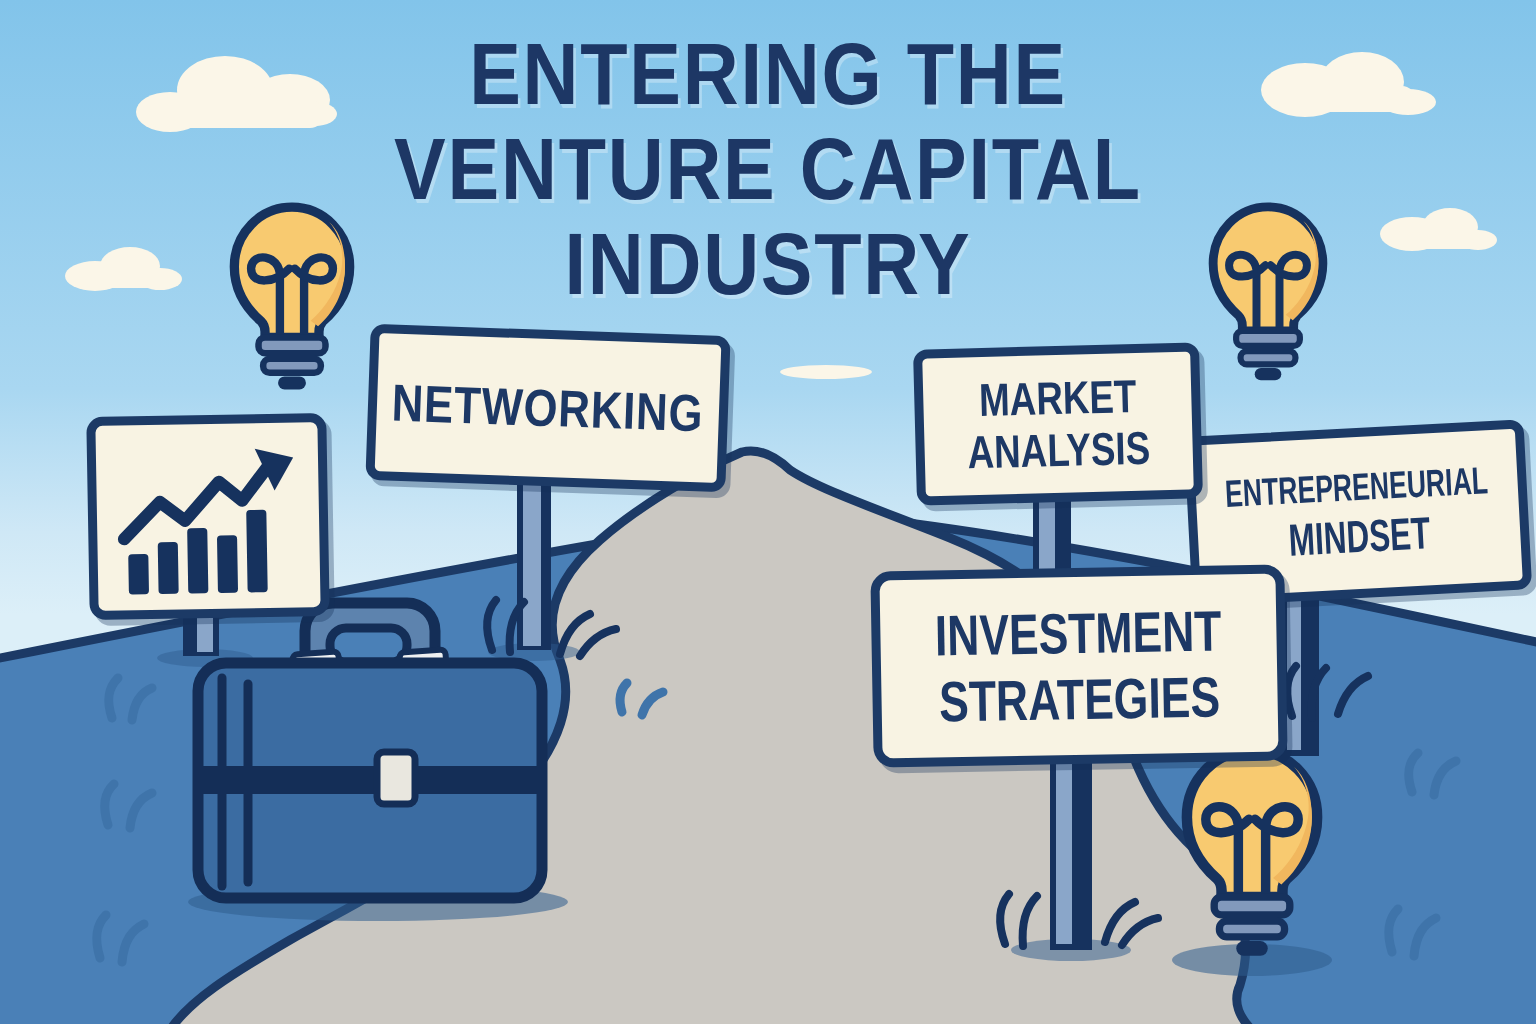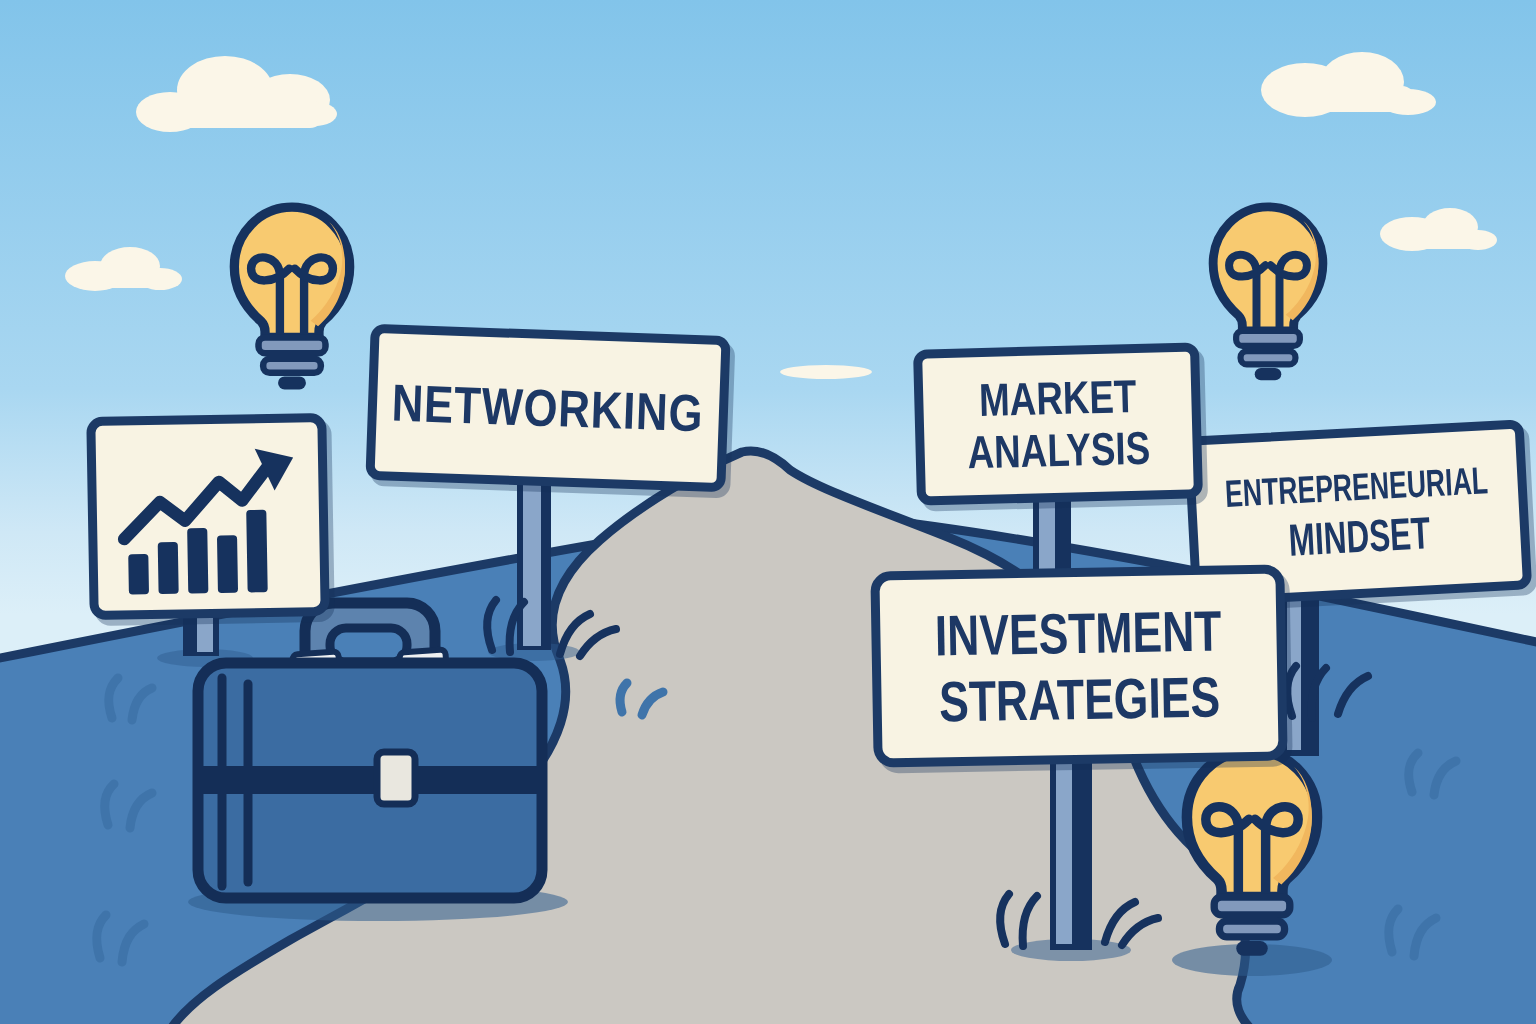--- a/index.html
+++ b/index.html
@@ -171,20 +171,25 @@
       <path d="M 248,684 L 248,882" stroke="#142e57" stroke-width="9" stroke-linecap="round"></path>
       <rect x="200" y="766" width="340" height="28" fill="#142e57"></rect>
       <rect x="377" y="752" width="38" height="52" rx="7" fill="#e9e7df" stroke="#142e57" stroke-width="7"></rect>
     </g>
 
     <use href="#bulb-shape" transform="translate(292,263) scale(0.93)"></use>
     <use href="#bulb-shape" transform="translate(1268,260) scale(0.885)"></use>
     <use href="#bulb-shape" transform="translate(1252,813) scale(1.05)"></use>
   </svg>
 
+  <div class="title">
+    <span class="tline">ENTERING THE</span>
+    <span class="tline">VENTURE CAPITAL</span>
+    <span class="tline">INDUSTRY</span>
+  </div>
 
   <div class="sign sign-chart">
     <svg width="192" height="158" viewBox="0 0 200 165">
       <g fill="#16325e">
         <rect x="16" y="120" width="21" height="42" rx="4"></rect>
         <rect x="47" y="108" width="21" height="54" rx="4"></rect>
         <rect x="78" y="94" width="21" height="68" rx="4"></rect>
         <rect x="109" y="102" width="21" height="60" rx="4"></rect>
         <rect x="140" y="76" width="21" height="86" rx="4"></rect>
       </g>

